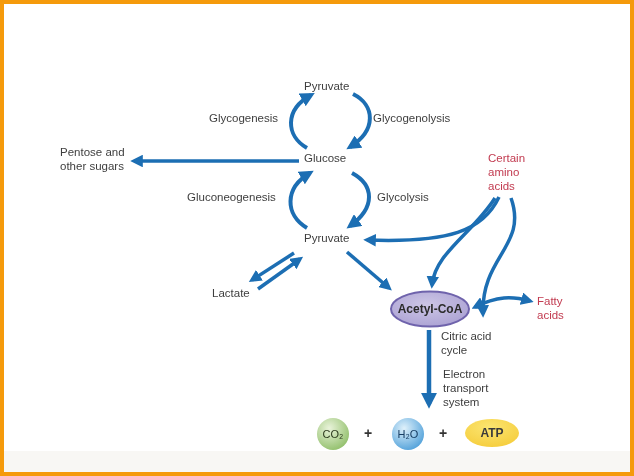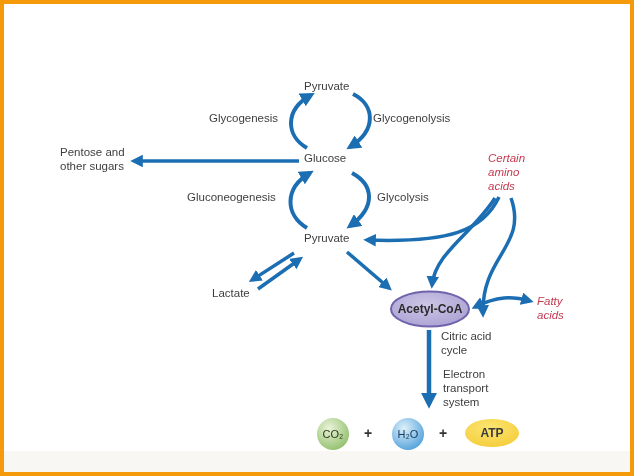--- a/index.html
+++ b/index.html
@@ -19,21 +19,21 @@
     font-size:11.5px;
     line-height:1.2;
     white-space:pre-line;
   }
   .title{
     position:absolute;
     left:219px;top:32px;
     font-size:15px;color:#1f1f1f;
     white-space:nowrap;
   }
-  .red{color:#C23B50;font-style:italic;}
+  .red{color:#C23B50;}
   .center{text-align:center;}
   .node-label{
     position:absolute;
     transform:translate(-50%,-50%);
     white-space:nowrap;
   }
   .bottom-band{
     position:absolute;left:0;top:447px;width:626px;height:21px;
     background:#f8f7f4;
   }

